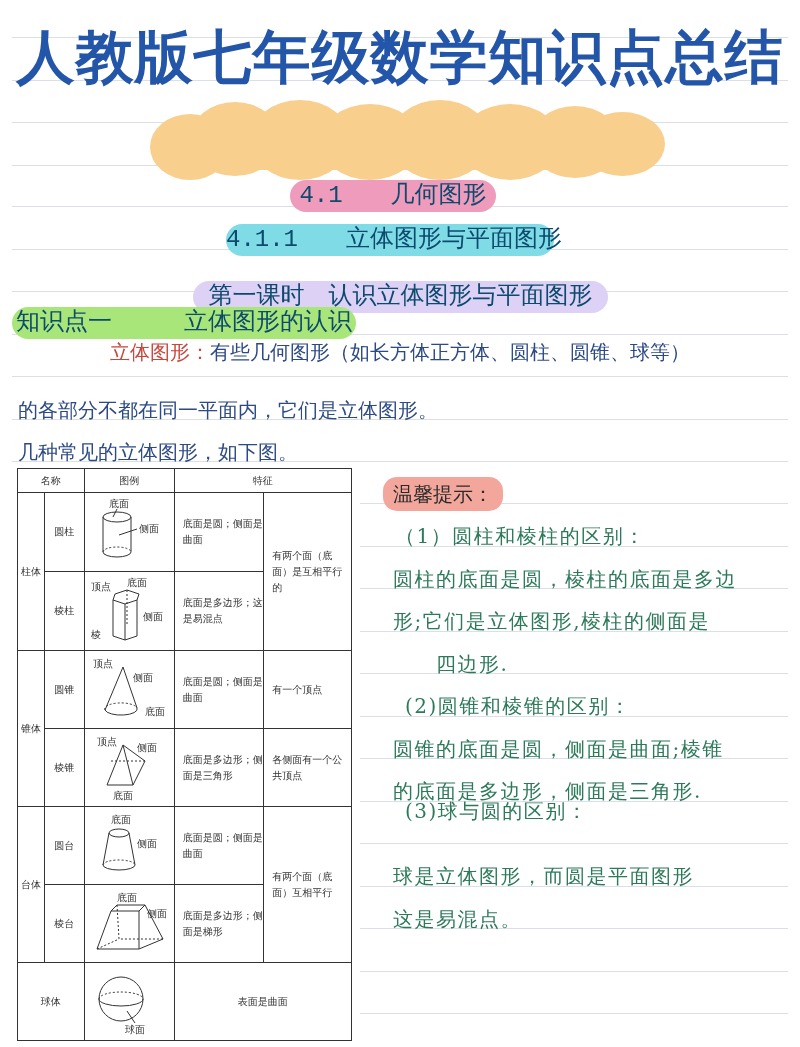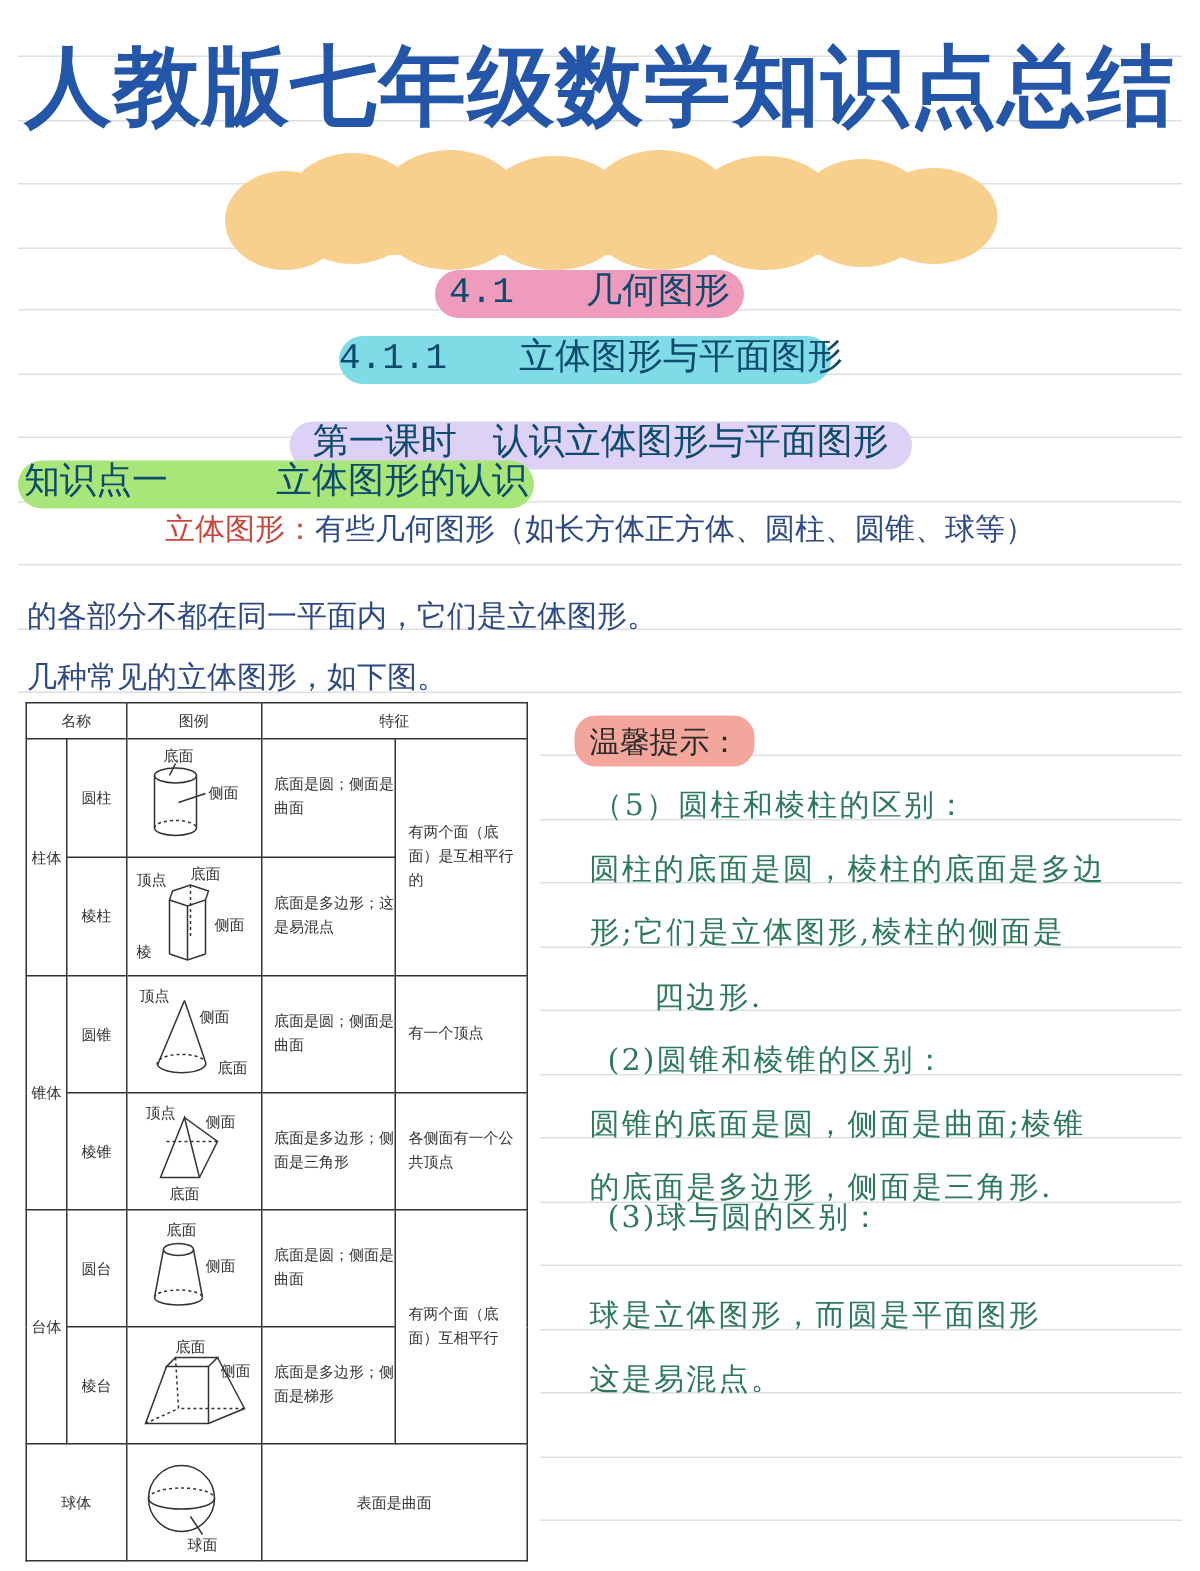--- a/index.html
+++ b/index.html
@@ -69,21 +69,21 @@
 
 <div class="pill p41">4.1　　几何图形</div>
 <div class="pill p411">4.1.1　　立体图形与平面图形</div>
 <div class="pill plesson">第一课时　认识立体图形与平面图形</div>
 <div class="pill pk1">知识点一　　　立体图形的认识</div>
 
 <div class="abs body-text" style="left:68px;top:334px;margin-left:42px;">
   <span class="red">立体图形：</span><span>有些几何图形（如长方体正方体、圆柱、圆锥、球等）</span>
 </div>
 <div class="abs body-text" style="left:18px;top:392px;">的各部分不都在同一平面内，它们是立体图形。</div>
-<div class="abs body-text" style="left:18px;top:434px;font-family:Liberation Serif, serif;">几种常见的立体图形，如下图。</div>
+<div class="abs body-text" style="left:18px;top:434px;">几种常见的立体图形，如下图。</div>
 
 <table class="shapes">
   <colgroup>
       <col style="width:27px">
       <col style="width:40px">
       <col style="width:90px">
       <col style="width:90px">
       <col style="width:88px">
     </colgroup>
   <tbody>
@@ -207,21 +207,21 @@
         <line x1="40" y1="44" x2="48" y2="56" stroke="#333"></line>
         <text x="38" y="66" font-size="10" fill="#333">球面</text>
       </svg>
     </td>
     <td colspan="2">表面是曲面</td>
   </tr>
 </tbody>
   </table>
 
 <div class="abs tip-pill">温馨提示：</div>
-<div class="abs tip" style="left:395px;top:515px;">（5）圆柱和棱柱的区别：</div>
+<div class="abs tip" style="left:395px;top:515px;">（1）圆柱和棱柱的区别：</div>
 <div class="abs tip" style="left:393px;top:558px;">圆柱的底面是圆，棱柱的底面是多边</div>
 <div class="abs tip" style="left:393px;top:600px;">形;它们是立体图形,棱柱的侧面是</div>
 <div class="abs tip" style="left:393px;top:643px;margin-left:43px;">四边形.</div>
 <div class="abs tip" style="left:405px;top:685px;">(2)圆锥和棱锥的区别：</div>
 <div class="abs tip" style="left:393px;top:728px;">圆锥的底面是圆，侧面是曲面;棱锥</div>
 <div class="abs tip" style="left:393px;top:770px;">的底面是多边形，侧面是三角形.</div>
 <div class="abs tip" style="left:405px;top:790px;">(3)球与圆的区别：</div>
 <div class="abs tip" style="left:393px;top:855px;">球是立体图形，而圆是平面图形</div>
 <div class="abs tip" style="left:393px;top:898px;">这是易混点。</div>
 

